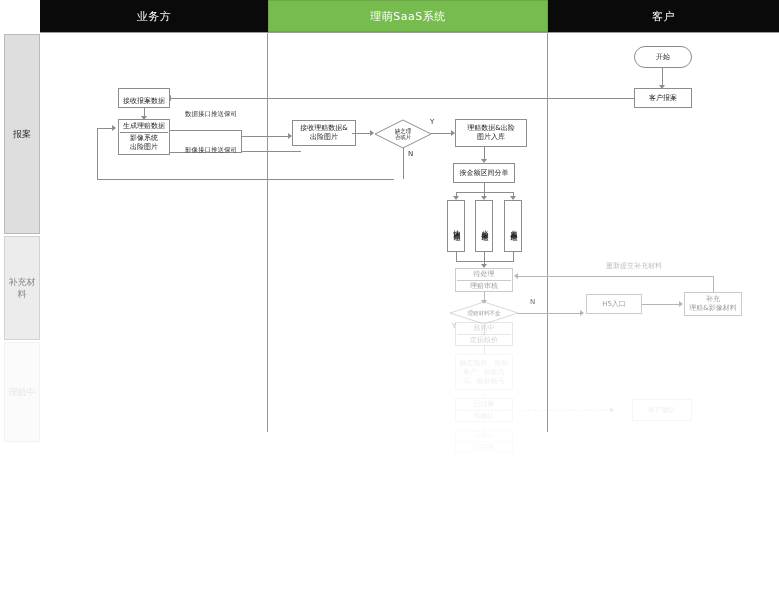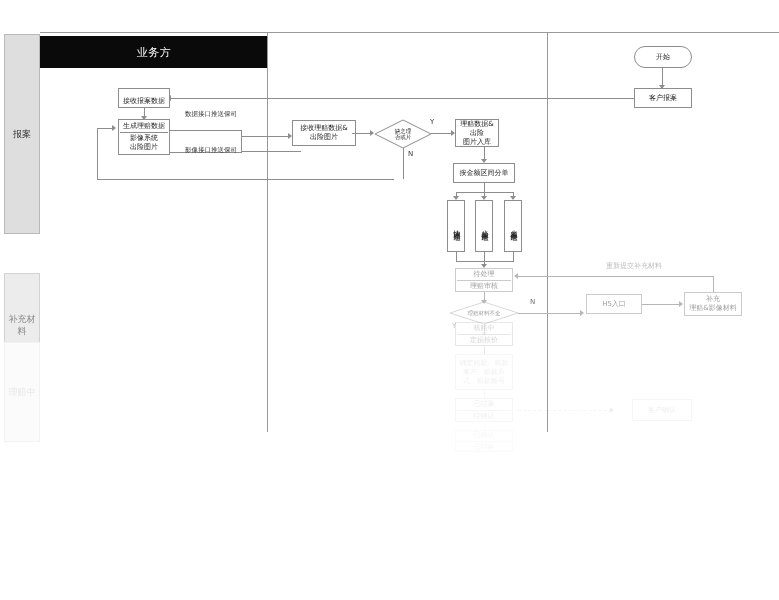--- a/index.html
+++ b/index.html
@@ -2,33 +2,33 @@
 <html><head>
 <meta charset="utf-8">
 <style>
   html,body{margin:0;padding:0;background:#ffffff;}
   body{width:779px;height:600px;font-family:"DejaVu Sans","Liberation Sans",sans-serif;color:#222;}
   #canvas{position:relative;width:779px;height:600px;overflow:hidden;background:#fff;}
 
   
   .lane-head{position:absolute;top:0;height:32px;display:flex;align-items:center;justify-content:center;
              font-size:11px;color:#ffffff;letter-spacing:.5px;}
-  .lh-dark{background:#0a0a0a;margin-top:36px;}
+  .lh-dark{background:#0a0a0a;}
   .lh-green{background:#77bc4f;border:1px solid #6aa945;box-sizing:border-box;}
 
   
   .lane-sep{position:absolute;top:32px;width:1px;background:#9a9a9a;}
   .board-top{position:absolute;left:40px;top:32px;height:1px;background:#9a9a9a;}
 
   
   .stage{position:absolute;left:4px;width:36px;box-sizing:border-box;
          border:1px solid #b9b9b9;background:#dedede;
          display:flex;align-items:center;justify-content:center;text-align:center;
          font-size:9px;line-height:12px;color:#333;padding:2px;}
-  .stage.s2{background:#ececec;border-color:#d2d2d2;color:#888;margin-top:37px;}
+  .stage.s2{background:#ececec;border-color:#d2d2d2;color:#888;}
   .stage.s3{background:#fbfbfb;border-color:#f2f2f2;color:#e6e6e6;}
 
   
   .node{position:absolute;box-sizing:border-box;background:#ffffff;border:1px solid #8d8d8d;
         display:flex;flex-direction:column;align-items:center;justify-content:center;
         text-align:center;font-size:7px;line-height:9px;color:#222;padding:1px;}
   .node .sub{border-top:1px solid #8d8d8d;width:100%;display:flex;flex-direction:column;
              align-items:center;justify-content:center;padding-top:1px;margin-top:1px;}
   .node.vert{writing-mode:vertical-rl;text-orientation:upright;letter-spacing:1px;line-height:11px;}
   .term{border-radius:14px;text-align:right;}
@@ -64,20 +64,26 @@
   .elbl.faint{color:#bdbdbd;}
 </style>
 </head>
 <body>
 
 <div id="canvas">
 
   <div class="lane-head lh-dark" style="left:40px;width:228px;">
       <span>业务方</span>
     </div>
+  <div class="lane-head lh-green" style="left:268px;width:280px;">
+      <span>理萌SaaS系统</span>
+    </div>
+  <div class="lane-head lh-dark" style="left:548px;width:231px;">
+      <span>客户</span>
+    </div>
 
   <div class="board-top" style="width:739px;"></div>
   <div class="lane-sep" style="left:267px;height:400px;"></div>
   <div class="lane-sep" style="left:547px;height:400px;"></div>
 
   <div class="stage s1" style="top:34px;height:200px;">
       <span>报案</span>
     </div>
   <div class="stage s2" style="top:236px;height:104px;">
       <span>补充材料</span>
@@ -146,21 +152,21 @@
     </div>
   </div>
 
   <div class="ln lnh" style="left:431px;top:133px;width:22px;"></div>
   <div class="arw r" style="left:451px;top:130px;"></div>
   <div class="elbl yn" style="left:430px;top:118px;">Y</div>
 
   <div class="ln lnv" style="left:403px;top:148px;height:31px;"></div>
   <div class="elbl yn" style="left:408px;top:150px;">N</div>
 
-  <div class="node" style="left:455px;top:119px;width:44px;height:28px;">
+  <div class="node" style="left:455px;top:119px;width:72px;height:28px;">
     <span>理赔数据&amp;出险</span>
     <span>图片入库</span>
   </div>
   <div class="ln lnv" style="left:484px;top:147px;height:14px;"></div>
   <div class="arw d" style="left:481px;top:159px;"></div>
 
   <div class="node" style="left:453px;top:163px;width:62px;height:20px;text-align:right;">
     <span>按金额区间分单</span>
   </div>
 

